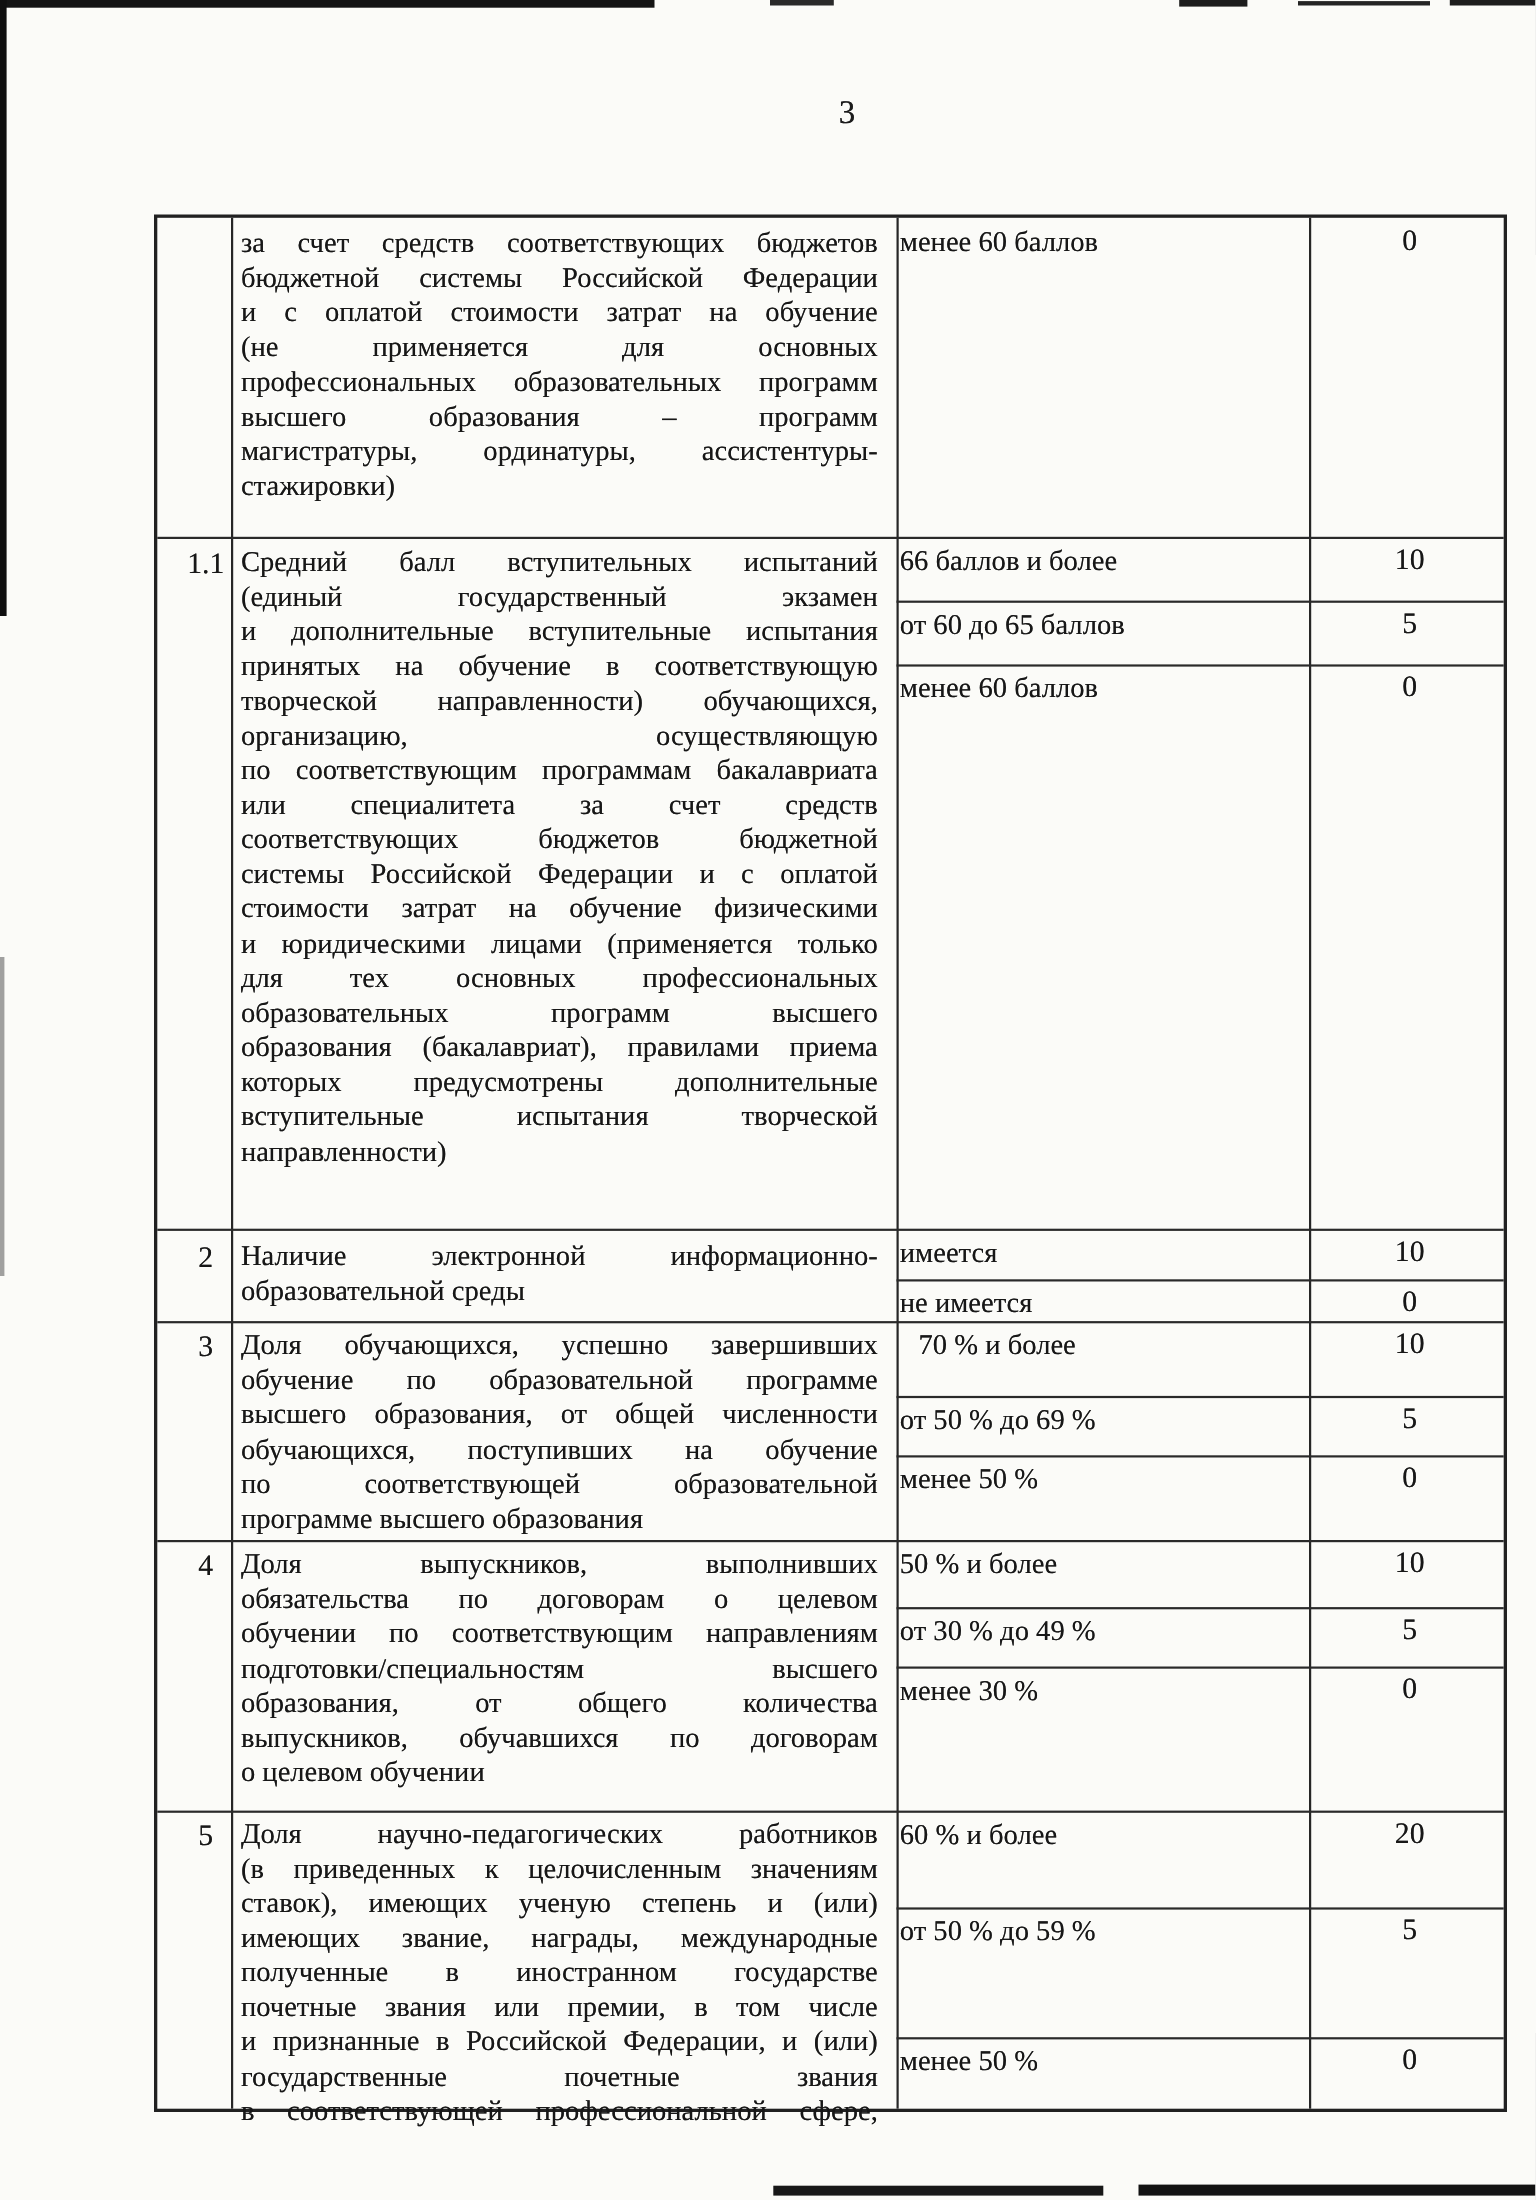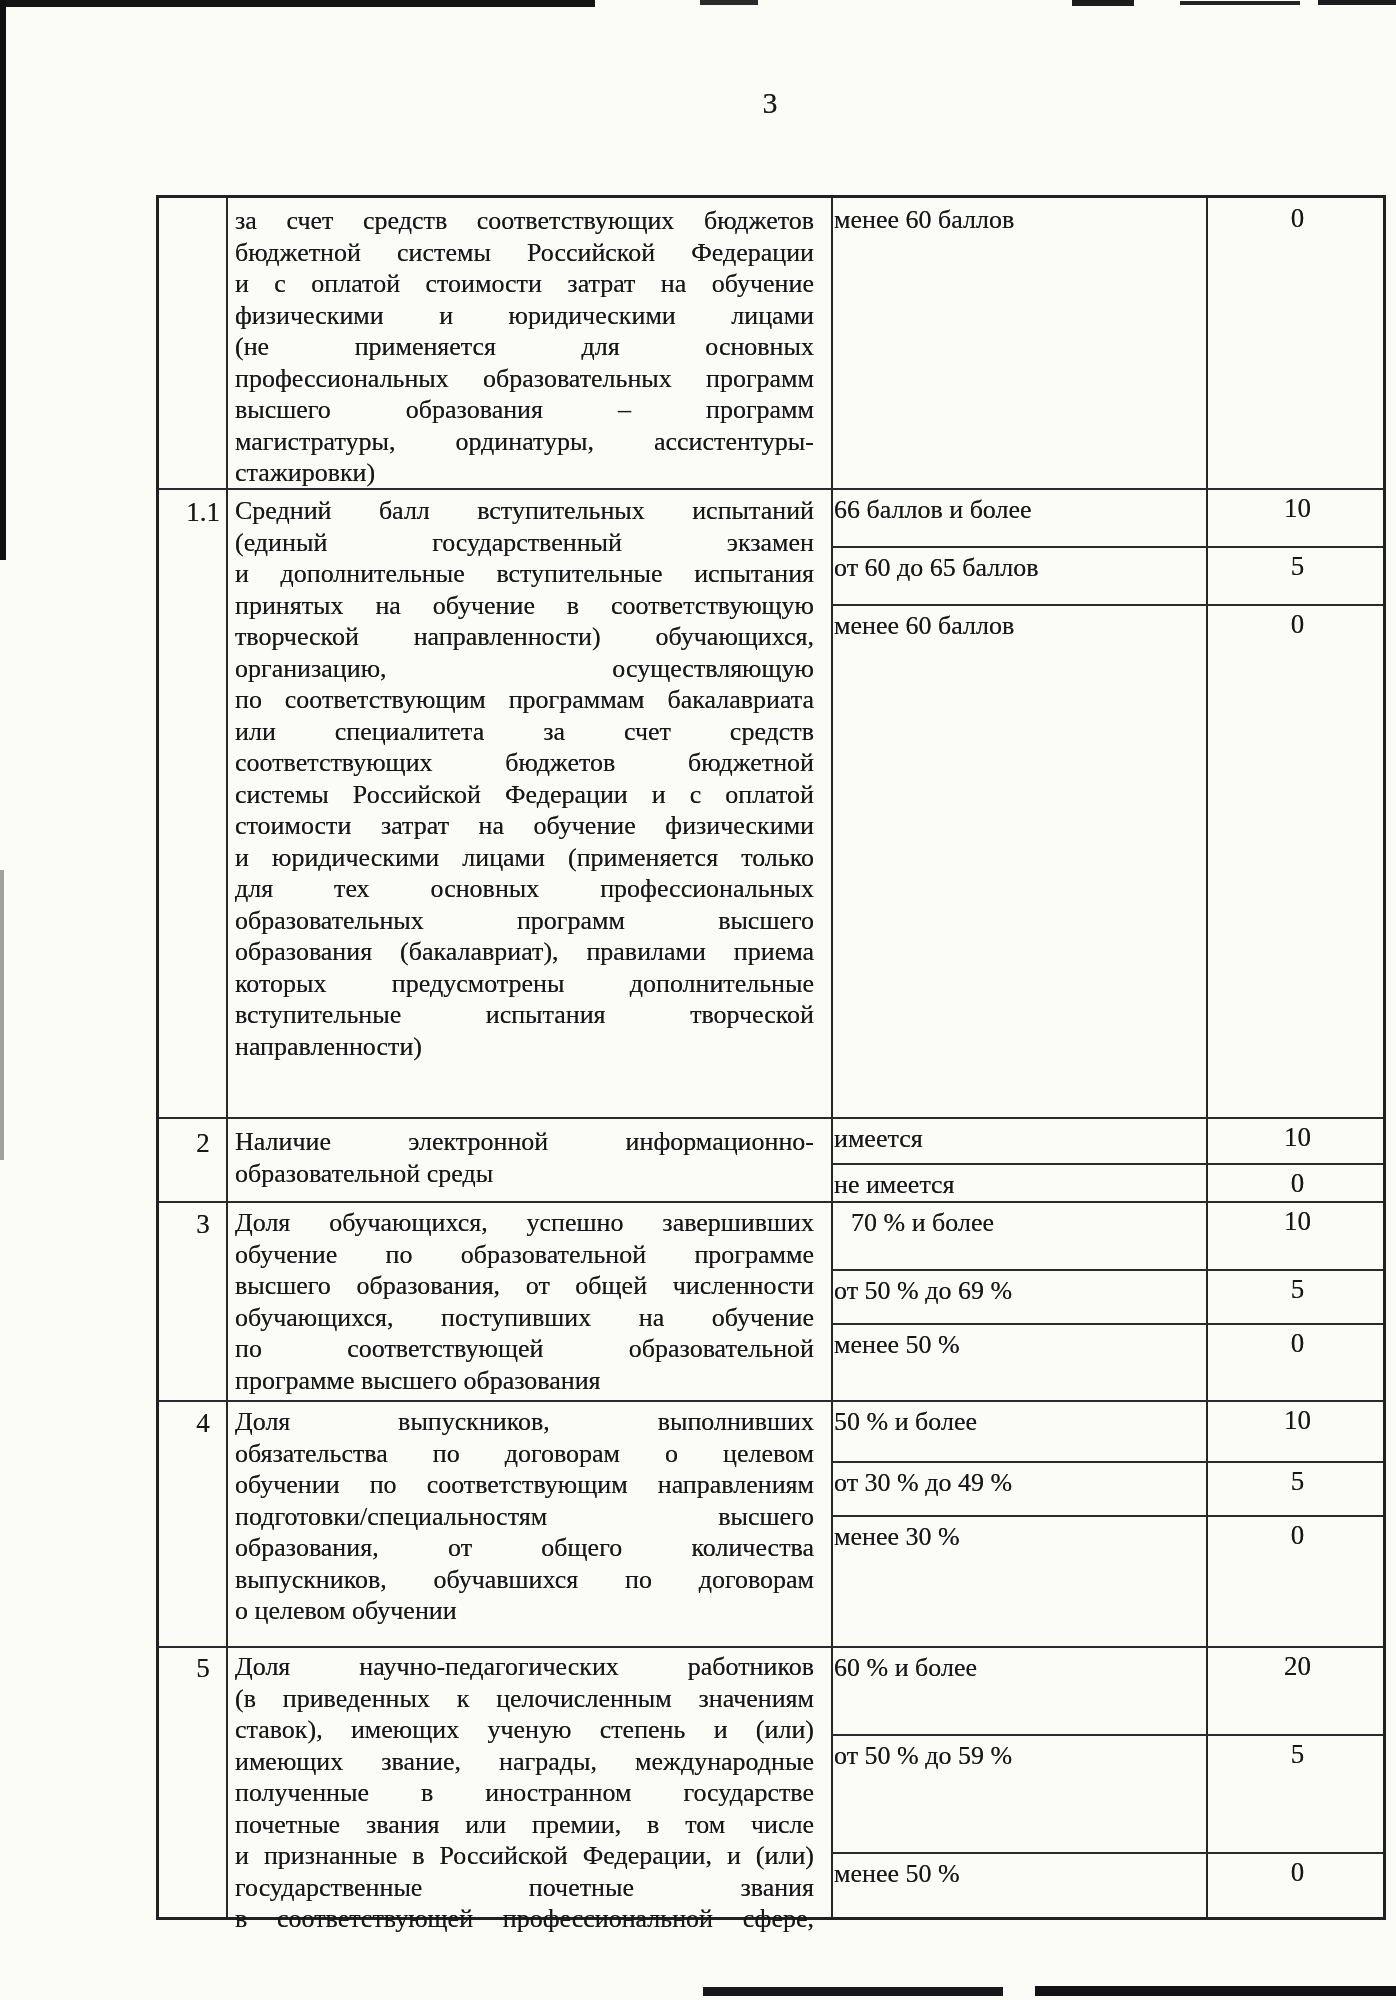--- a/index.html
+++ b/index.html
@@ -15,21 +15,21 @@
   .page * { box-sizing:border-box; }
   .page-number {
     position:absolute; left:698px; top:86px;
     width:160px; margin-left:-8px;
     text-align:center;
     font-size:30px; color:#1b1b1b;
     text-shadow:0 0 .5px rgba(20,20,20,.75);
   }
   
   .tbl {
-    position:absolute; left:156px; top:195px;
+    position:absolute; left:140px; top:195px;
     width:1230px; height:1725px;
     border:3px solid #212121;
   }
   .vline { position:absolute; top:0; bottom:0; width:2px; background:#262626; }
   .row { position:absolute; left:0; right:0; }
   .hline { position:absolute; height:2px; background:#2a2a2a; }
   .row-border { left:0; right:0; top:0; }
   .sub-border { left:672px; right:0; }
   .cell-num {
     position:absolute; left:0; width:88px;
@@ -87,21 +87,20 @@
   <div class="tbl" id="criteria-table">
       <div class="vline" style="left: 67px;"></div>
       <div class="vline" style="left: 672px;"></div>
       <div class="vline" style="left: 1047px;"></div>
       <div class="row" style="top: 0px; height: 290px;">
         <div class="cell-num" style="top: 9px;"></div>
         <div class="cell-text" style="top: 7px;">
           <div class="tline jl">за счет средств соответствующих бюджетов</div>
           <div class="tline jl">бюджетной системы Российской Федерации</div>
           <div class="tline jl">и с оплатой стоимости затрат на обучение</div>
-          <div class="tline jl">физическими и юридическими лицами</div>
           <div class="tline jl">(не применяется для основных</div>
           <div class="tline jl">профессиональных образовательных программ</div>
           <div class="tline jl">высшего образования – программ</div>
           <div class="tline jl">магистратуры, ординатуры, ассистентуры-</div>
           <div class="tline ll">стажировки)</div>
         </div>
         <div class="cell-crit" style="top: 7px;">менее 60 баллов</div>
         <div class="cell-score" style="top: 5px;">0</div>
       </div>
       <div class="row" style="top: 290px; height: 629px;">

